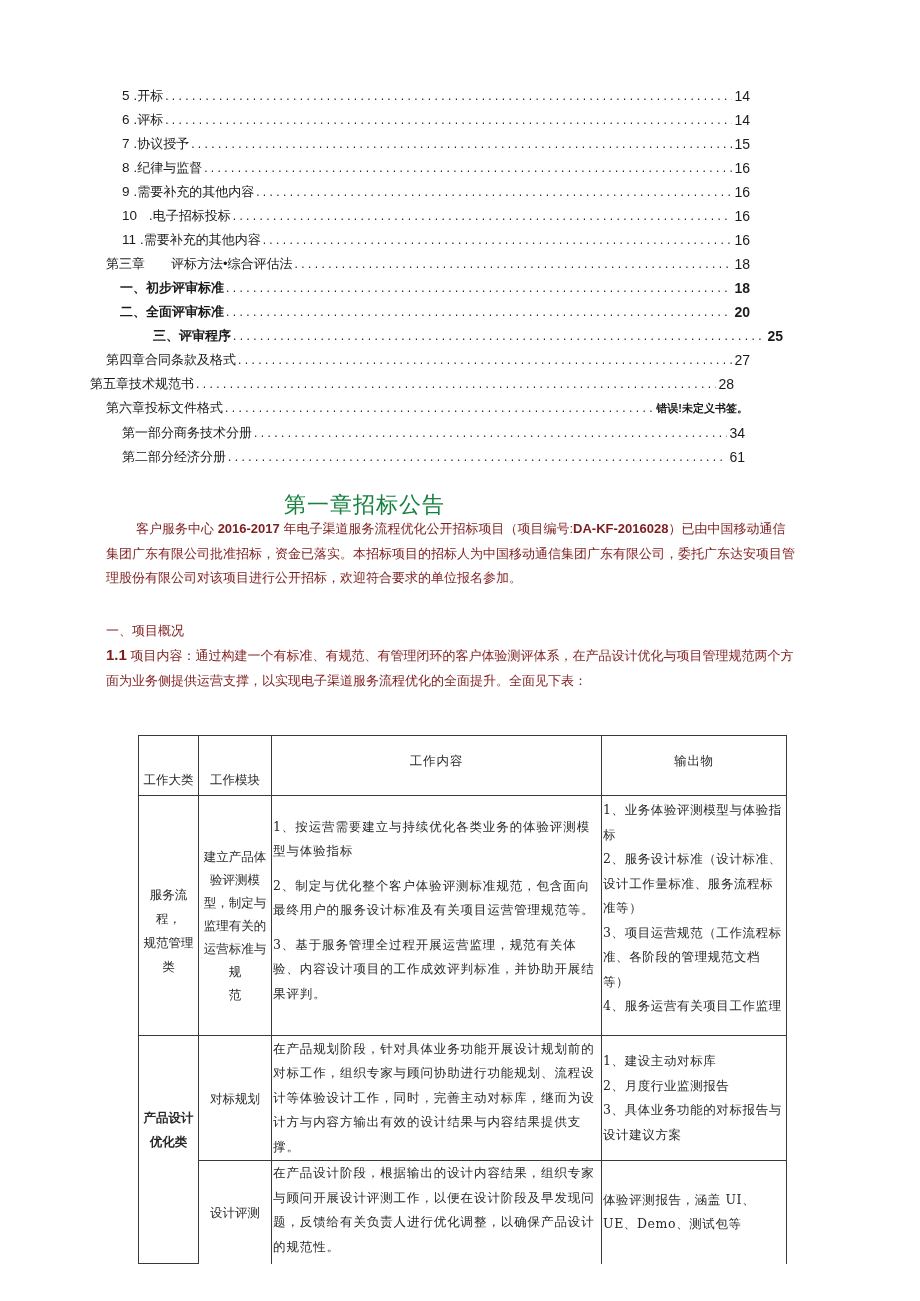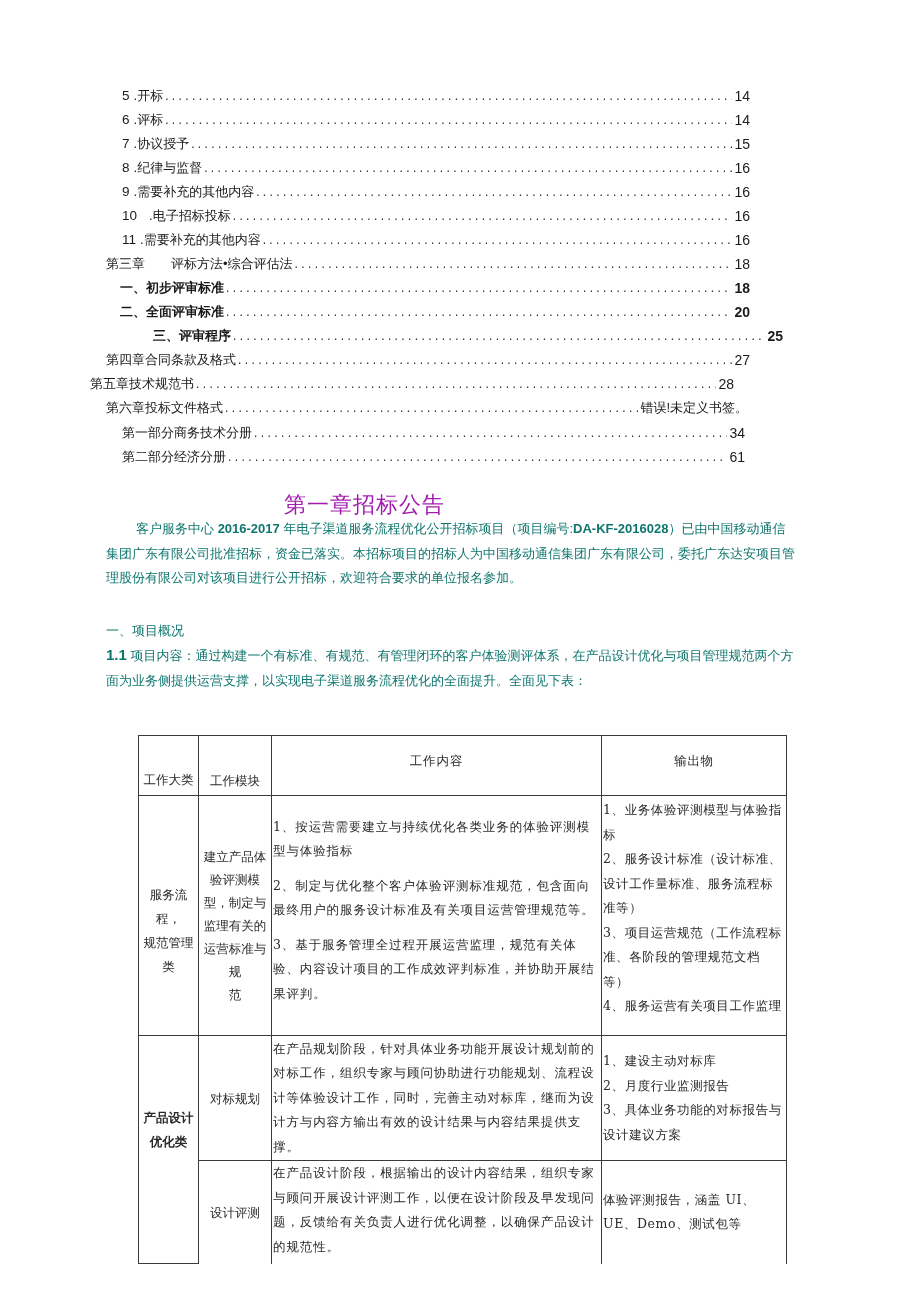--- a/index.html
+++ b/index.html
@@ -7,30 +7,30 @@
          font-family: "Liberation Sans", "DejaVu Sans", sans-serif; }
   .toc { position: absolute; left: 0; top: 0; width: 920px; }
   .toc-row { position: absolute; height: 20px; display: flex; align-items: flex-end;
              font-size: 13px; line-height: 16px; white-space: nowrap; overflow: hidden; }
   .toc-row .num { display: inline-block; font-size: 13.5px; }
   .toc-row .lbl { flex: 0 0 auto; }
   .toc-row .dots { flex: 1 1 auto; overflow: hidden; white-space: nowrap; letter-spacing: 3.4px;
                    margin: 0 2px; color: #222; font-size: 12px; }
   .toc-row .pg { flex: 0 0 auto; font-size: 14px; }
   .toc-row.bold .lbl, .toc-row.bold .pg { font-weight: bold; }
-  .toc-row .err { font-weight: normal; font-size: 13px; }
+  .toc-row .err { font-weight: bold; font-size: 11px; }
   .chapter-title { position: absolute; left: 0; width: 729px; top: 475px; text-align: center;
-                   font-size: 22px; font-weight: normal; letter-spacing: 1px; color: #a21caf; }
-  .para { position: absolute; left: 106px; width: 690px; font-size: 13px; line-height: 24.5px; color: #0f766e; }
+                   font-size: 22px; font-weight: normal; letter-spacing: 1px; color: #15803d; }
+  .para { position: absolute; left: 106px; width: 690px; font-size: 13px; line-height: 24.5px; color: #7f1d1d; }
   .para.indent { text-indent: 30px; }
   .para b.num { font-weight: bold; font-size: 15px; }
   table.work { position: absolute; left: 138px; top: 735px; border-collapse: collapse;
                font-family: "DejaVu Serif", "Liberation Serif", serif; font-size: 12.5px; color: #2a2a2a; }
   table.work td, table.work th { border: 1.4px solid #3a3a3a; padding: 0; vertical-align: middle; font-weight: normal; }
-  table.work th { height: 51px; vertical-align: bottom; text-align: center; padding-bottom: 3px; }
+  table.work th { height: 51px; vertical-align: bottom; text-align: center; padding-bottom: 3px; font-family: Liberation Serif, serif; }
   th.c3h, th.c4h { vertical-align: middle !important; padding-bottom: 8px !important; }
   .c1 { width: 59px; text-align: center; line-height: 24px; }
   .c2 { width: 72px; text-align: center; line-height: 23px; margin-left: 32px; }
   .c3 { width: 327px; text-align: left; line-height: 24.5px; padding: 0 1px !important; letter-spacing: 0.9px; }
   .c4 { width: 182px; text-align: left; line-height: 24.5px; padding: 0 1px !important; letter-spacing: 0.6px; }
   .c3 p, .c4 p { margin: 0; }
   .c3 .gap { height: 10px; }
   tr.r1 { height: 240px; }
   tr.r2 { height: 125px; }
   tr.r3 { height: 103px; }

